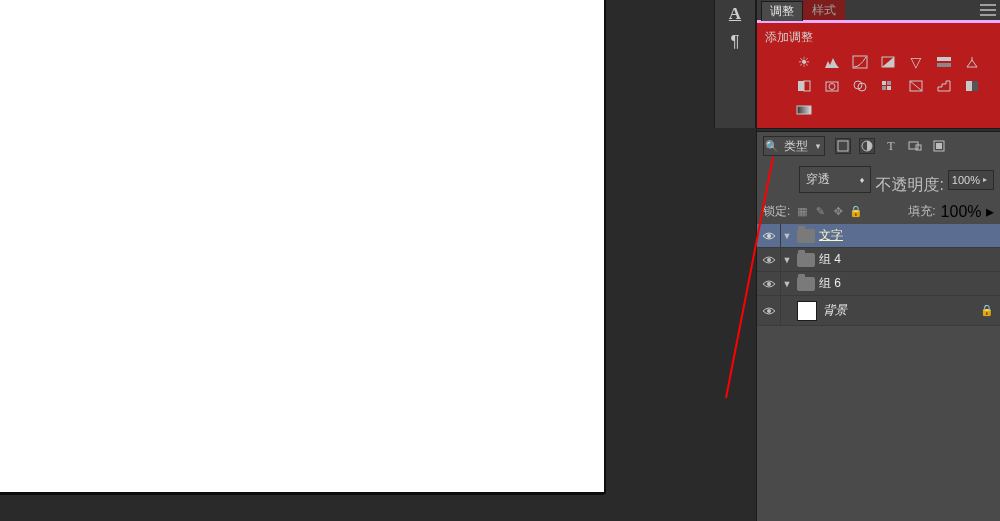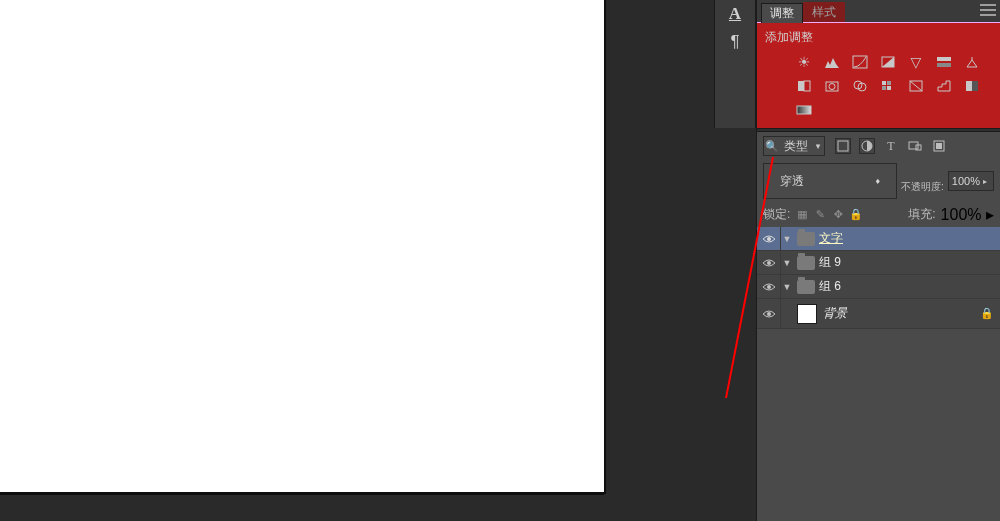--- a/index.html
+++ b/index.html
@@ -18,21 +18,21 @@
   
   .sliver { position: absolute; left: 714px; top: 0; width: 42px; height: 128px; background: #3b3b3b; border-left: 1px solid #1b1b1b; border-right: 1px solid #1b1b1b; }
   .sliver-top { position: absolute; left: 714px; top: 0; width: 42px; height: 2px; background: #1b1b1b; }
   .sliver .icon-slot { width: 100%; height: 28px; display: flex; align-items: center; justify-content: center; color: #cfcfcf; font-size: 17px; }
 
   
   .right-col { position: absolute; left: 756px; top: 0; right: 0; height: 521px; background: #4a4a4a; border-left: 1px solid #1b1b1b; }
 
   
   .panel { width: 100%; }
-  .panel-tabbar { height: 23px; background: #3a3a3a; display: flex; align-items: flex-end; border-bottom: 1px solid #f0abfc; padding-left: 4px; position: relative; }
+  .panel-tabbar { height: 23px; background: #3a3a3a; display: flex; align-items: flex-end; border-bottom: 3px solid #f0abfc; padding-left: 4px; position: relative; }
   .tab { height: 20px; padding: 0 8px; font-size: 12px; color: #9e9e9e; background: #7f1d1d; border: 1px solid transparent; border-bottom: none; display: flex; align-items: center; margin-right: 0; }
   .tab.active { color: #e4e4e4; background: #4a4a4a; border-color: #1b1b1b; position: relative; top: 1px; }
   .panel-menu { position: absolute; right: 4px; top: 4px; width: 16px; height: 12px; display: flex; flex-direction: column; justify-content: space-between; }
   .panel-menu span { display: block; height: 2px; background: #9e9e9e; }
   .panel-body { background: #b91c1c; padding: 6px 8px; color: #d6d6d6; font-size: 12px; }
 
   
   .adj-title { color: #d0d0d0; font-size: 12px; margin-bottom: 8px; }
   .adj-icons { display: flex; flex-wrap: wrap; gap: 8px 10px; padding-left: 30px; padding-bottom: 4px; }
   .adj-icon { width: 18px; height: 16px; display: flex; align-items: center; justify-content: center; color: #c8c8c8; font-size: 14px; }
@@ -47,22 +47,22 @@
   .filter-row { display: flex; align-items: center; gap: 4px; padding: 4px 6px; background: #4a4a4a; }
   .filter-row .combo { display: flex; align-items: center; background: #4a4a4a; border: 1px solid #2a2a2a; height: 20px; }
   .combo .mag { width: 16px; text-align: center; color: #c8c8c8; font-size: 11px; }
   .combo .txt { padding: 0 4px; color: #d6d6d6; font-size: 12px; }
   .combo .arr { width: 12px; text-align: center; color: #c8c8c8; font-size: 9px; }
   .filter-icons { display: flex; gap: 8px; margin-left: 6px; }
   .filter-icons .fi { width: 16px; height: 16px; display: flex; align-items: center; justify-content: center; color: #bdbdbd; font-size: 12px; border: 1px solid #2c2c2c; background: #444; }
   .fi.noborder { border: none; background: none; }
 
   .mode-row { display: flex; align-items: center; padding: 3px 6px; background: #4a4a4a; gap: 4px; }
-  .mode-row .select { flex: 1; display: flex; align-items: center; justify-content: space-between; height: 36px; background: #4a4a4a; border: 1px solid #2a2a2a; padding: 0 16px; color: #d6d6d6; font-size: 12px; }
-  .mode-row .label { color: #bfbfbf; font-size: 10px; white-space: nowrap; margin-top: 12px; }
+  .mode-row .select { flex: 1; display: flex; align-items: center; justify-content: space-between; height: 27px; background: #4a4a4a; border: 1px solid #2a2a2a; padding: 0 6px; color: #d6d6d6; font-size: 12px; margin-left: 36px; }
+  .mode-row .label { color: #bfbfbf; font-size: 16px; white-space: nowrap; margin-top: 12px; }
   .mode-row .pct { display: flex; align-items: center; height: 20px; border: 1px solid #2a2a2a; background: #444; padding: 0 3px; font-size: 11px; color: #d6d6d6; }
   .mode-row .pct .btn { width: 10px; font-size: 8px; color: #c8c8c8; text-align: center; }
 
   .lock-row { display: flex; align-items: center; padding: 3px 6px; background: #4a4a4a; gap: 5px; }
   .lock-row .lbl { color: #bfbfbf; font-size: 12px; }
   .lock-row .lockicons { display: flex; gap: 4px; }
   .lock-row .lockicons span { width: 14px; height: 14px; display: flex; align-items: center; justify-content: center; color: #8e8e8e; font-size: 11px; }
   .lock-row .fill-lbl { margin-left: auto; color: #bfbfbf; font-size: 12px; text-align: right; }
 
   
@@ -292,21 +292,21 @@
         </div>
         <div class="layer-row">
           <div class="vis">
             <svg width="14" height="10" viewBox="0 0 14 10">
                 <path d="M1 5 Q7 -1 13 5 Q7 11 1 5 Z" fill="none" stroke="#c0c0c0"></path>
                 <circle cx="7" cy="5" r="2" fill="#c0c0c0"></circle>
               </svg>
           </div>
           <span class="caret">▼</span>
           <div class="folder-icon"></div>
-          <span class="layer-name">组 9</span>
+          <span class="layer-name">组 4</span>
         </div>
         <div class="layer-row">
           <div class="vis">
             <svg width="14" height="10" viewBox="0 0 14 10">
                 <path d="M1 5 Q7 -1 13 5 Q7 11 1 5 Z" fill="none" stroke="#c0c0c0"></path>
                 <circle cx="7" cy="5" r="2" fill="#c0c0c0"></circle>
               </svg>
           </div>
           <span class="caret">▼</span>
           <div class="folder-icon"></div>

